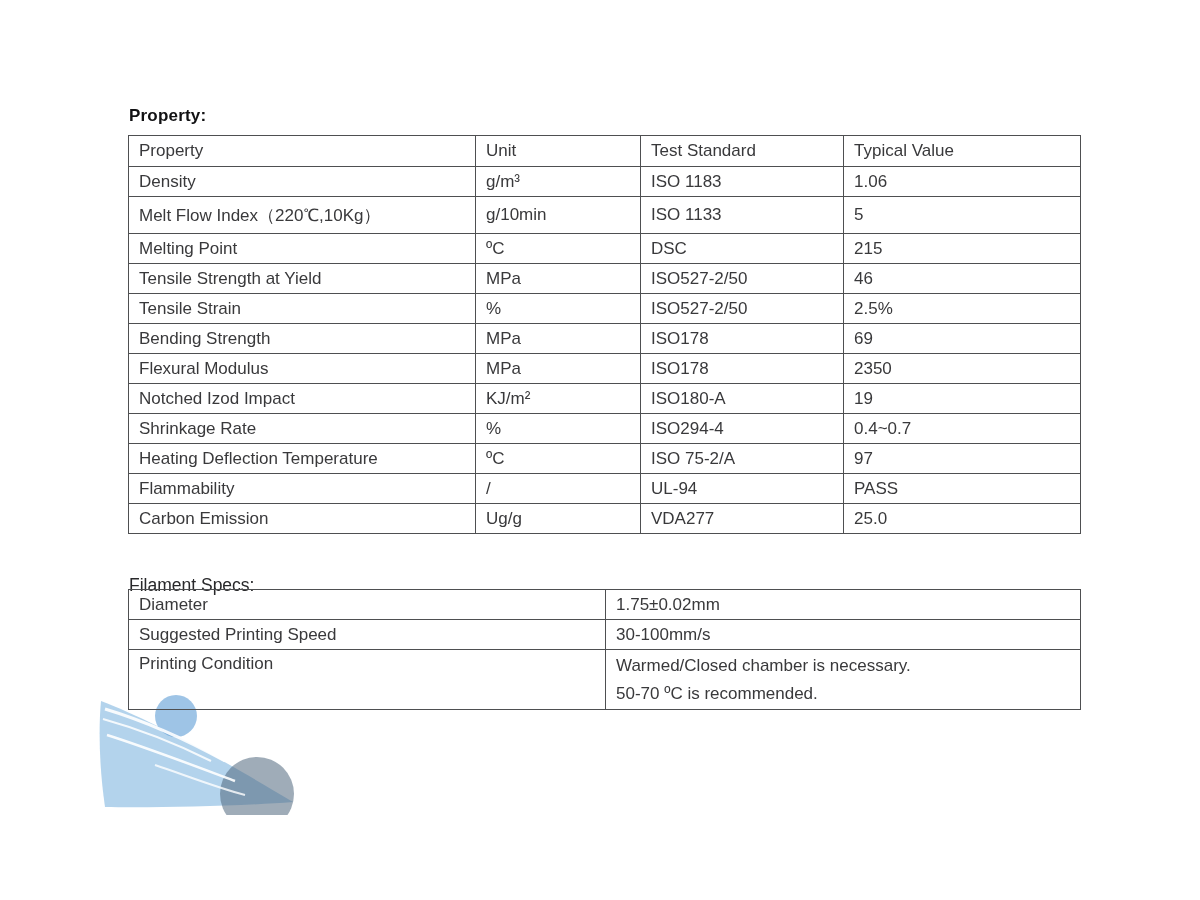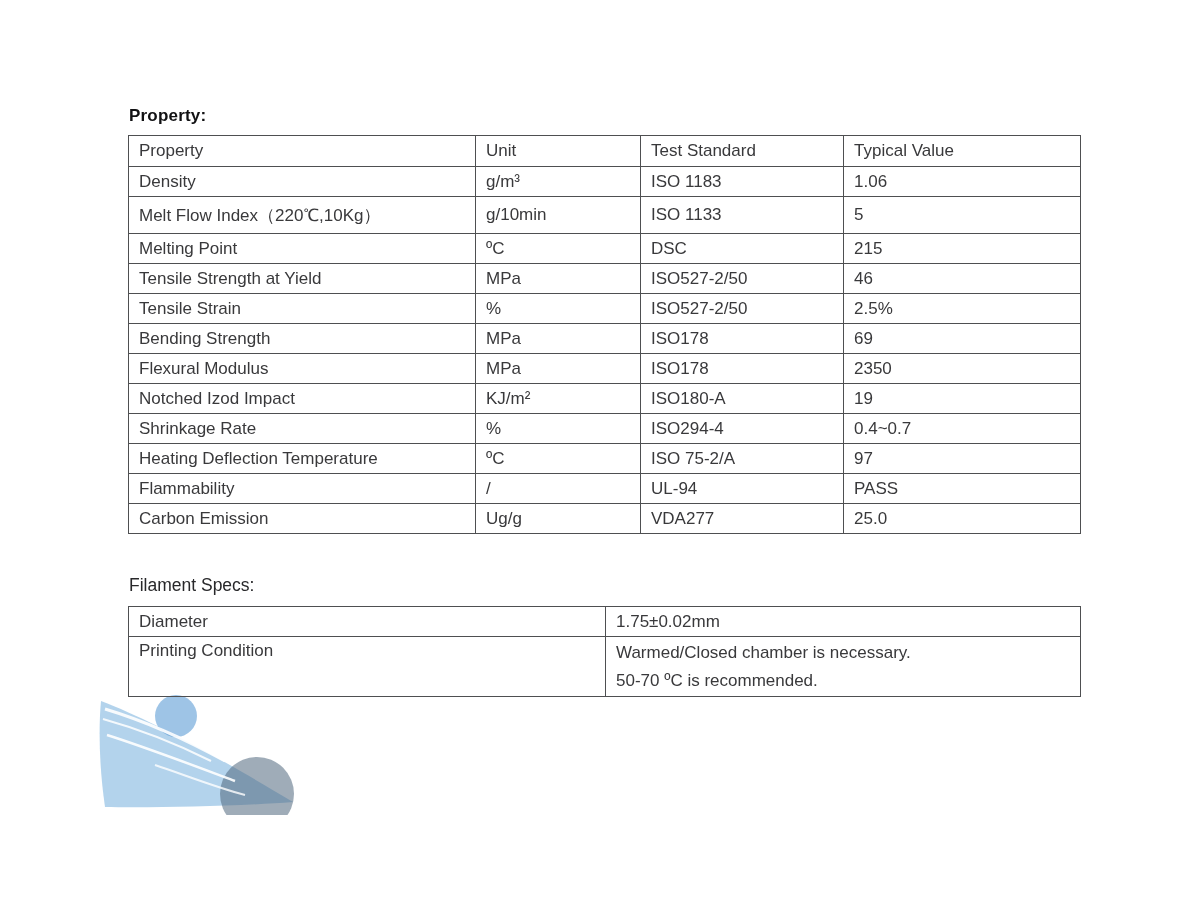--- a/index.html
+++ b/index.html
@@ -14,21 +14,21 @@
     position:absolute; left:129px; top:106px;
     font-size:17px; font-weight:700; color:#111113; letter-spacing:.2px;
   }
   .h-filament {
     position:absolute; left:129px; top:575px;
     font-size:17.5px; font-weight:400; color:#28282a;
   }
 
   table { position:absolute; border-collapse:collapse; table-layout:fixed; background:transparent; }
   #property-table { left:128px; top:135px; width:952px;padding-left:38px; }
-  #filament-table { left:128px; top:606px; width:952px;padding-left:44px; }
+  #filament-table { left:128px; top:589px; width:952px;padding-left:44px; }
 
   th, td {
     border:1px solid #4e4f51;
     padding:0 6px 0 10px;
     font-size:17px; font-weight:400; color:#39393b;
     text-align:left; vertical-align:middle;
     white-space:nowrap; overflow:hidden;
     box-sizing:border-box;
   }
   #property-table tr { height:30px; }
@@ -152,20 +152,24 @@
     <table id="filament-table">
       <colgroup>
         <col style="width:477px">
           <col style="width:475px">
       </colgroup>
       <tbody>
         <tr>
           <td>Diameter</td>
           <td>1.75±0.02mm</td>
         </tr>
+        <tr>
+          <td>Suggested Printing Speed</td>
+          <td>30-100mm/s</td>
+        </tr>
         <tr class="xtall">
           <td style="vertical-align:top; padding-top:4px;">Printing Condition</td>
           <td class="multiline">
             <div>Warmed/Closed chamber is necessary.</div>
             <div>50-70 ºC is recommended.</div>
           </td>
         </tr>
       </tbody>
     </table>
 

